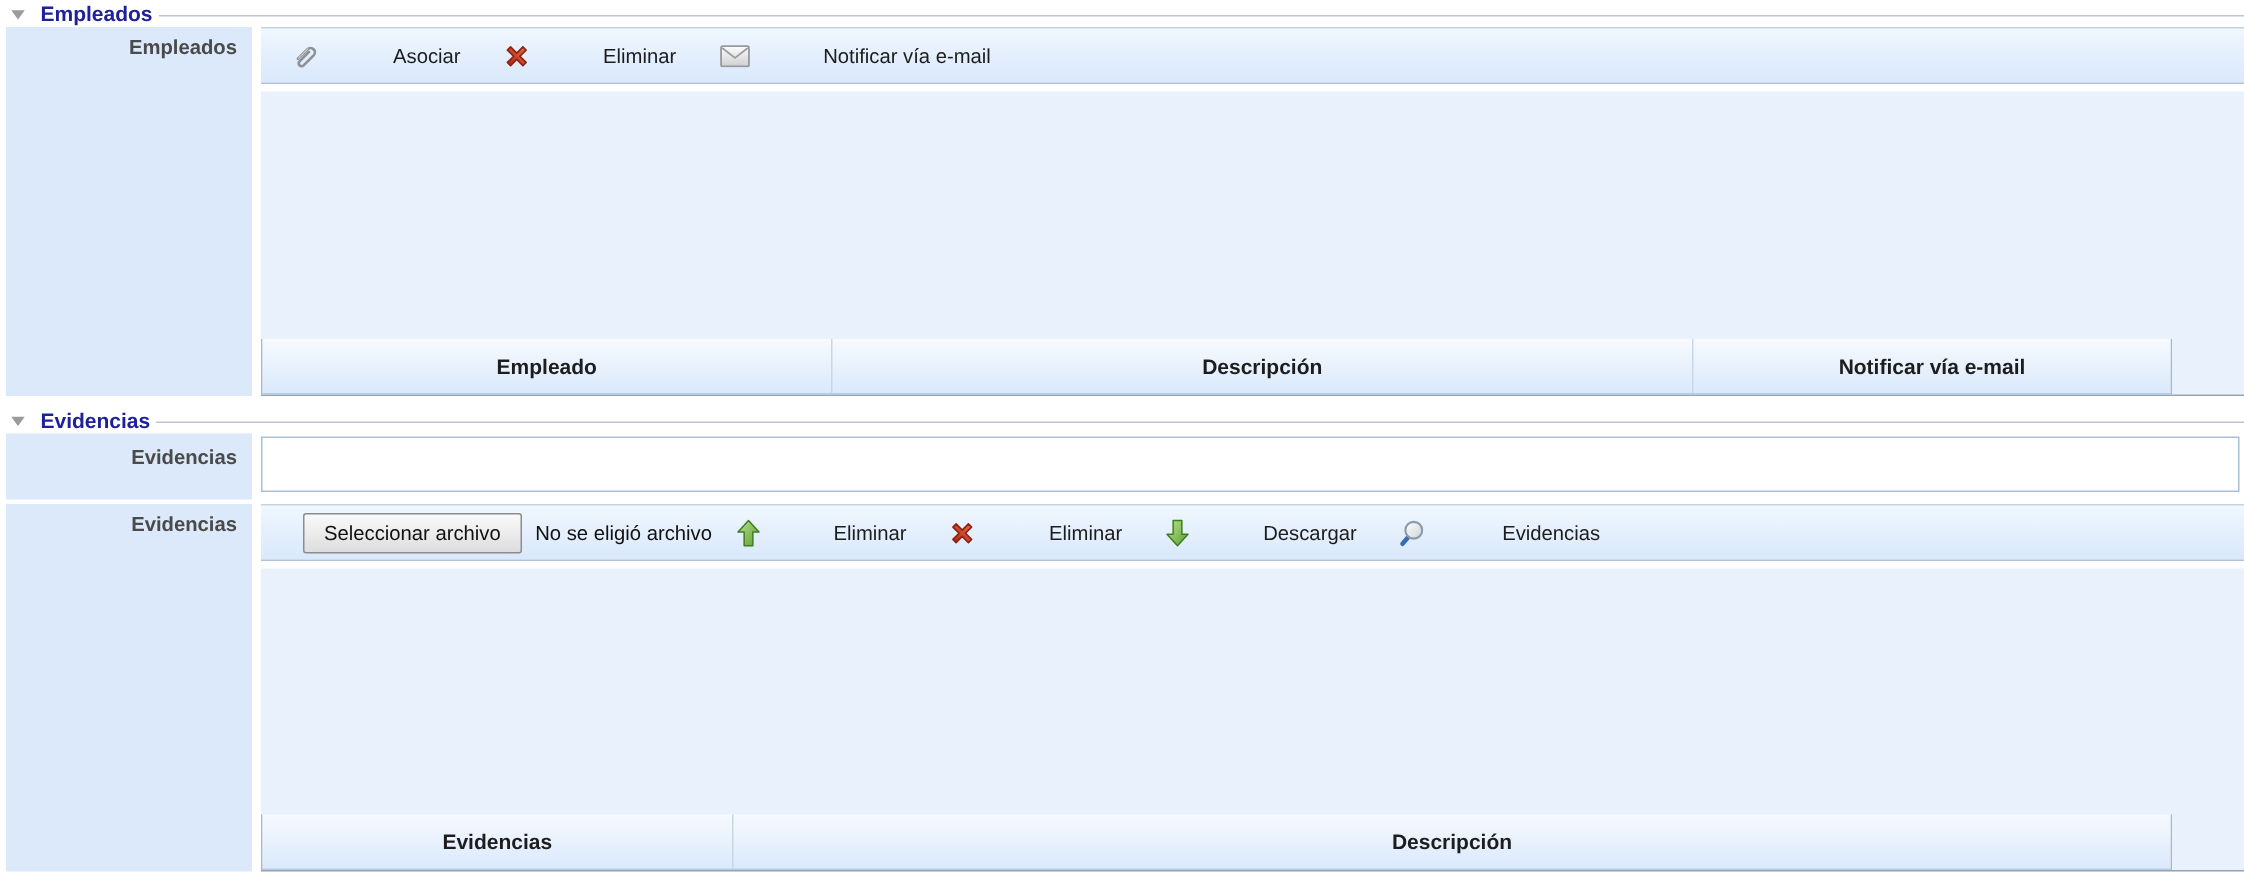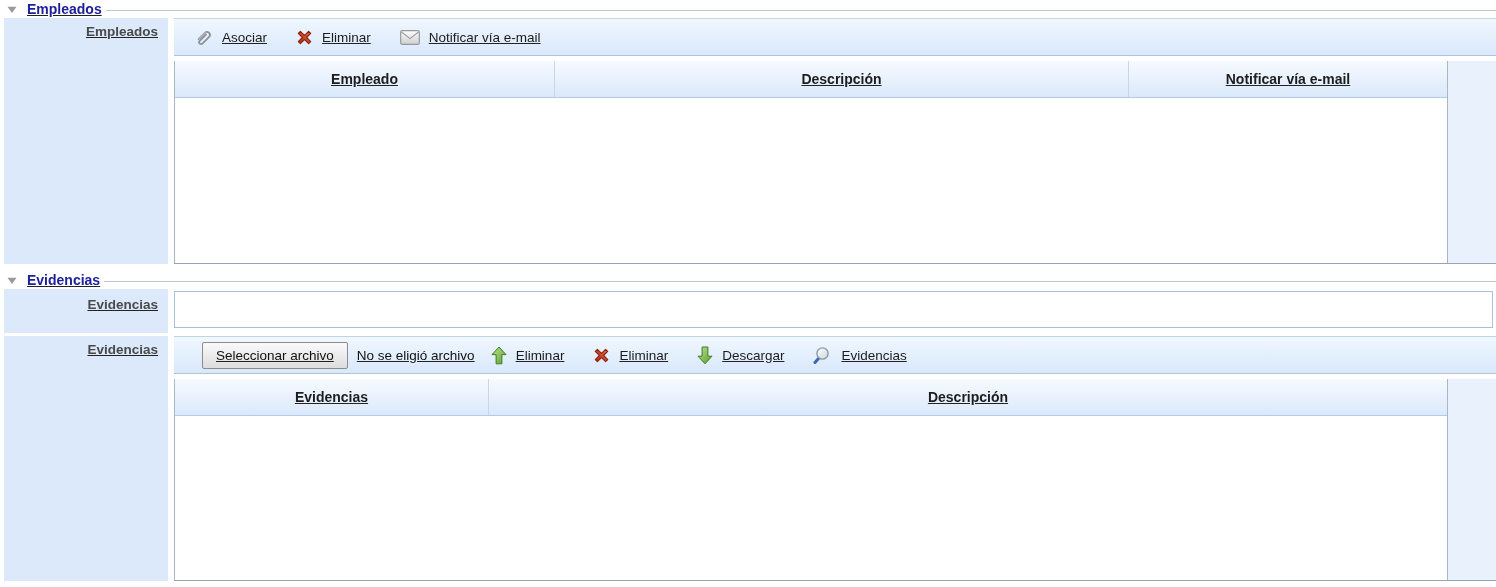--- a/index.html
+++ b/index.html
@@ -2,47 +2,48 @@
 <html><head>
 <meta charset="utf-8">
 <style>
   * { box-sizing: border-box; }
   html,body { margin:0; padding:0; }
   body {
     width:1496px; height:587px; background:#ffffff;
     font-family:"Liberation Sans", sans-serif;
     font-size:13.5px; color:#222; overflow:hidden;
   }
-  .fieldset { width:100%;text-decoration:underline; }
+  .fieldset { width:100%; }
   .legend-row { display:flex; align-items:center; height:18px; padding-left:6px; }
   .collapse-btn { width:12px; height:12px; display:flex; align-items:center; justify-content:center; cursor:pointer; margin-top:2px; }
   .legend-label { font-weight:bold; color:#1f219b; font-size:14px; margin-left:9px; padding-right:4px; white-space:nowrap; }
   .legend-line { flex:1; height:0; border-top:1px solid #bcc5d2; margin-top:3px; }
 
   .body-row { display:flex; margin-left:4px; align-items:stretch; }
   .label-col {
     width:164px; flex:0 0 164px; background:#dbe9fb;
     text-align:right; padding:6px 10px 0 0;
     font-weight:bold; color:#4a4a4a;
   }
   .content-col { flex:1; display:flex; flex-direction:column; margin-left:6px; }
 
   .toolbar {
     height:38px; flex:0 0 38px; display:flex; align-items:center;
     padding-left:10px;
     background:linear-gradient(#f0f7fe, #d9e8fc);
     border-top:1px solid #c4d3e0; border-bottom:1px solid #b2c3d5;
   }
   .tb-btn { display:flex; align-items:center; gap:9px; padding:4px 10px; margin-right:9px; cursor:pointer; border-radius:3px; }
-  .tb-btn span.lbl { white-space:nowrap; color:#1c1c1c; }
+  .tb-btn span.lbl { white-space:nowrap; color:#1c1c1c;margin-left:40px; }
   .icon { display:flex; align-items:center; }
 
   .grid-outer {
     margin-top:5px; display:flex; background:#e9f1fd;
     border-bottom:1px solid #97a5b2;
+    align-items:flex-end;
   }
   .grid-outer.h1 { height:203px; }
   .grid-outer.h2 { height:202px; }
   .grid-table {
     width:1274px; flex:0 0 1274px; display:flex; flex-direction:column;
     border-left:1px solid #a9b7c5; border-right:1px solid #a9b7c5;
     background:#fff;
   }
   .grid-header {
     display:flex; height:37px; flex:0 0 37px;

